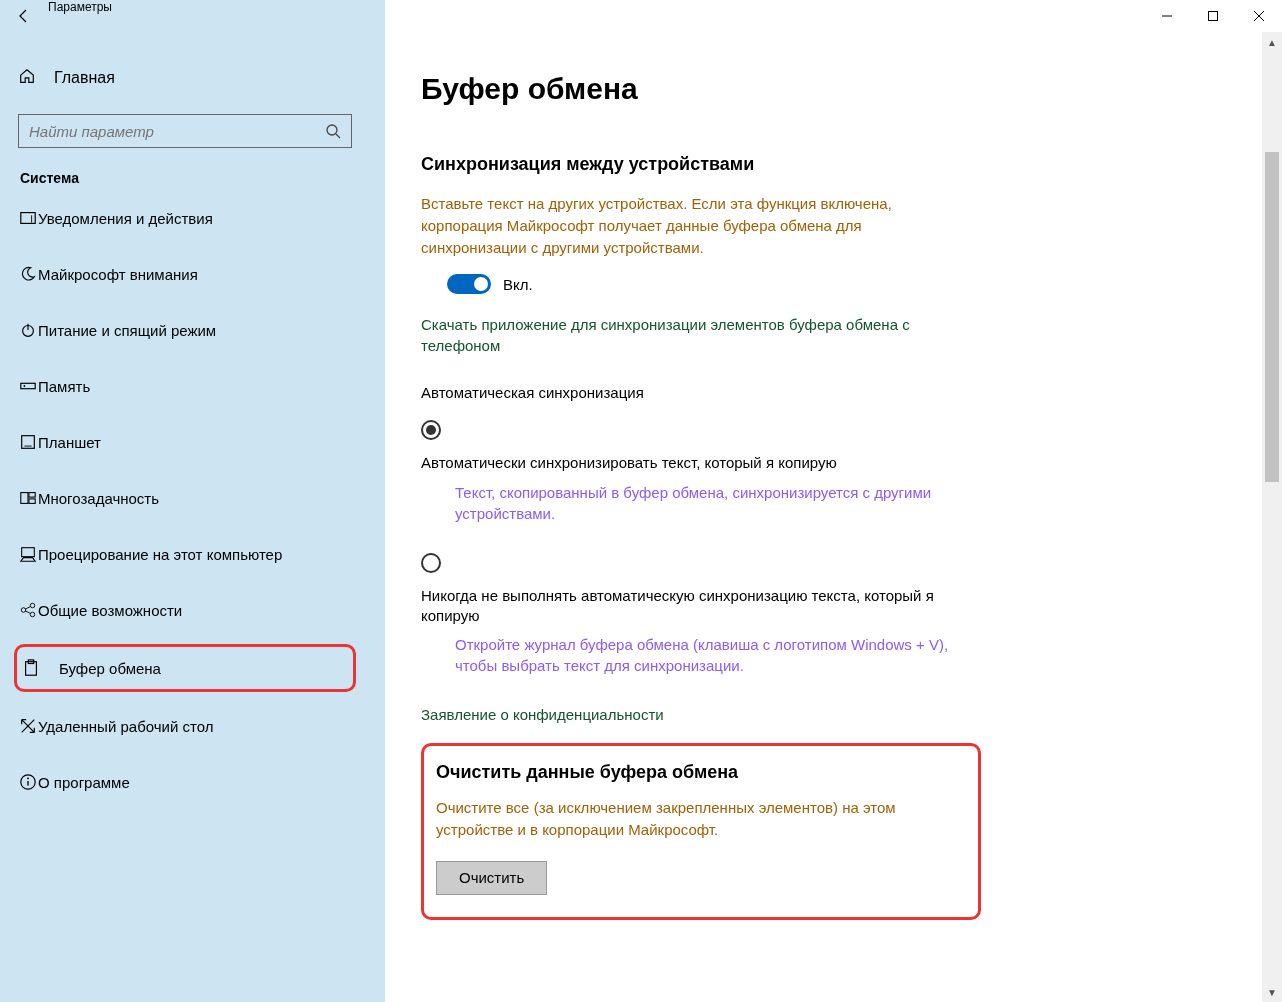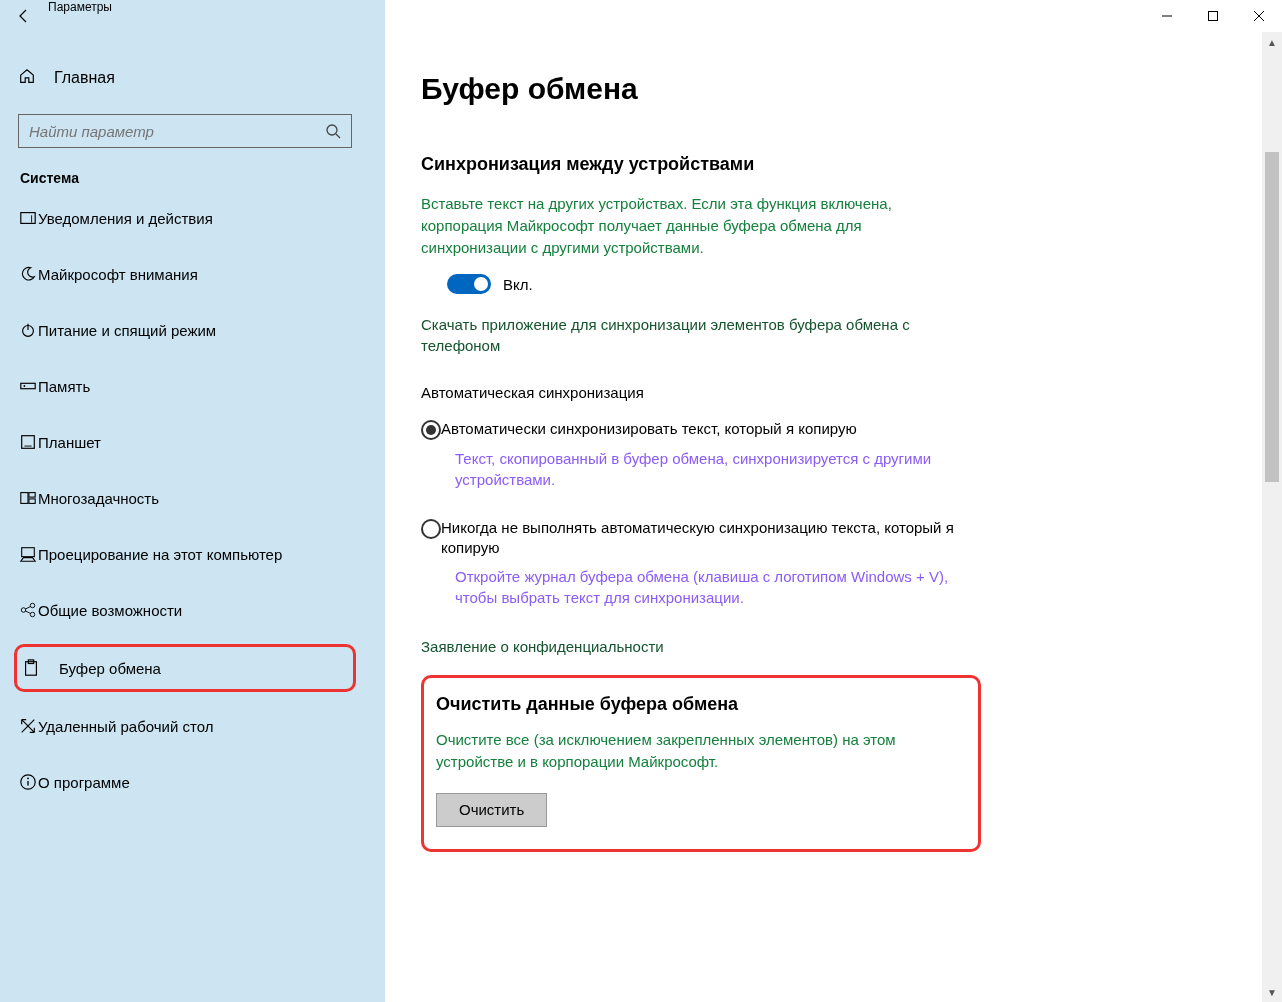--- a/index.html
+++ b/index.html
@@ -26,28 +26,28 @@
   .sb-hl { position:relative; margin:0 14px 12px 14px; padding:0 4px; height:48px; display:flex; align-items:center; gap:18px; font-size:15px; }
   .sb-icon { width:20px; display:flex; justify-content:center; }
   .content { flex:1; position:relative; background:#fff; padding: 40px 0 0 36px; overflow:hidden; }
   .scroll { position:absolute; right:0; top:0; bottom:0; width:20px; background:#f0f0f0; }
   .scroll-thumb { position:absolute; right:3px; top:120px; width:14px; height:330px; background:#c2c2c2; }
   .scroll-arrow { position:absolute; right:0; width:20px; height:20px; display:flex; align-items:center; justify-content:center; color:#555; font-size:10px; }
   .sa-up { top:0; }
   .sa-down { bottom:0; }
   h1 { font-size:30px; font-weight:600; margin-bottom:48px; }
   h2 { font-size:18px; font-weight:600; margin-bottom:18px; }
-  .desc { font-size:15px; color:#15803d; line-height:1.45; max-width:540px; margin-bottom:16px; }
+  .desc { font-size:15px; color:#a16207; line-height:1.45; max-width:540px; margin-bottom:16px; }
   .toggle-row { display:flex; align-items:center; gap:12px; margin-bottom:20px;padding-left:26px; }
   .toggle { width:44px; height:20px; border-radius:10px; background:#0067c0; position:relative; }
   .toggle-knob { position:absolute; right:3px; top:3px; width:14px; height:14px; border-radius:50%; background:#fff; }
   .toggle-label { font-size:15px; }
   .link { color:#14532d; font-size:15px; max-width:560px; display:block; line-height:1.4; margin-bottom:28px; }
   .subhead { font-size:15px; margin-bottom:18px; }
-  .radio-row { display:flex; margin-bottom:8px; max-width:560px; }
+  .radio-row { display:flex; gap:14px; margin-bottom:8px; max-width:560px;flex-direction:column; }
   .radio { width:20px; height:20px; border:2px solid #333; border-radius:50%; flex:none; position:relative; top:1px; }
   .radio.checked::after { content:""; position:absolute; left:3px; top:3px; width:10px; height:10px; border-radius:50%; background:#333; }
   .radio-label { font-size:15px; line-height:1.35; }
   .radio-sub { font-size:15px; color:#8b5cf6; margin: 6px 0 28px 34px; max-width:500px; line-height:1.4; }
   .clear-box { border:3px solid #e33; border-radius:10px; padding:16px 22px 22px 12px; max-width:560px; margin-top:10px; }
   .clear-box h2 { margin-bottom:14px; }
   .clear-btn { background:#ccc; border:1px solid #999; height:34px; padding:0 22px; font-size:15px; margin-top:14px; cursor:pointer; }
 </style>
 </head>
 <body>

